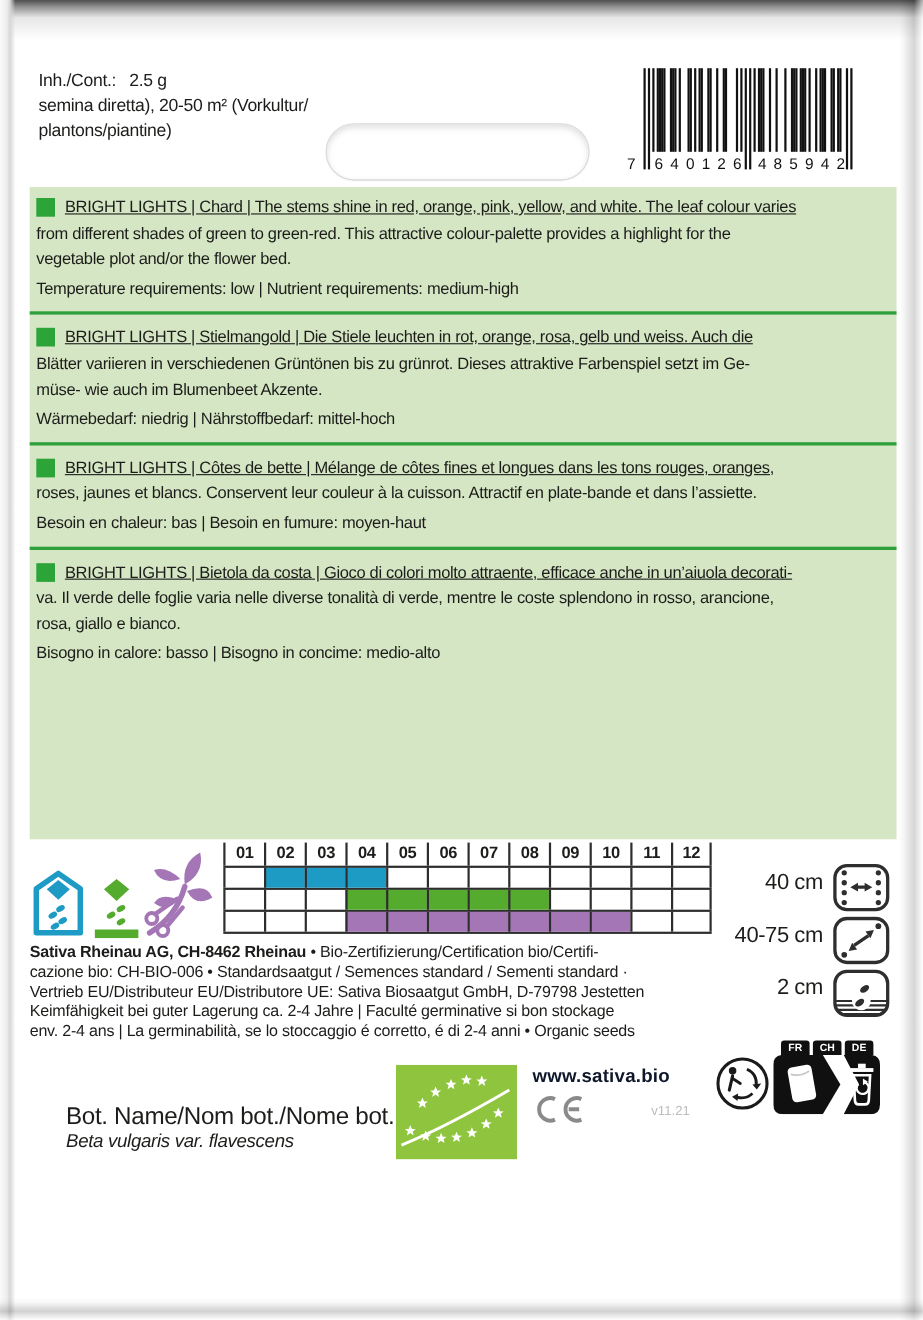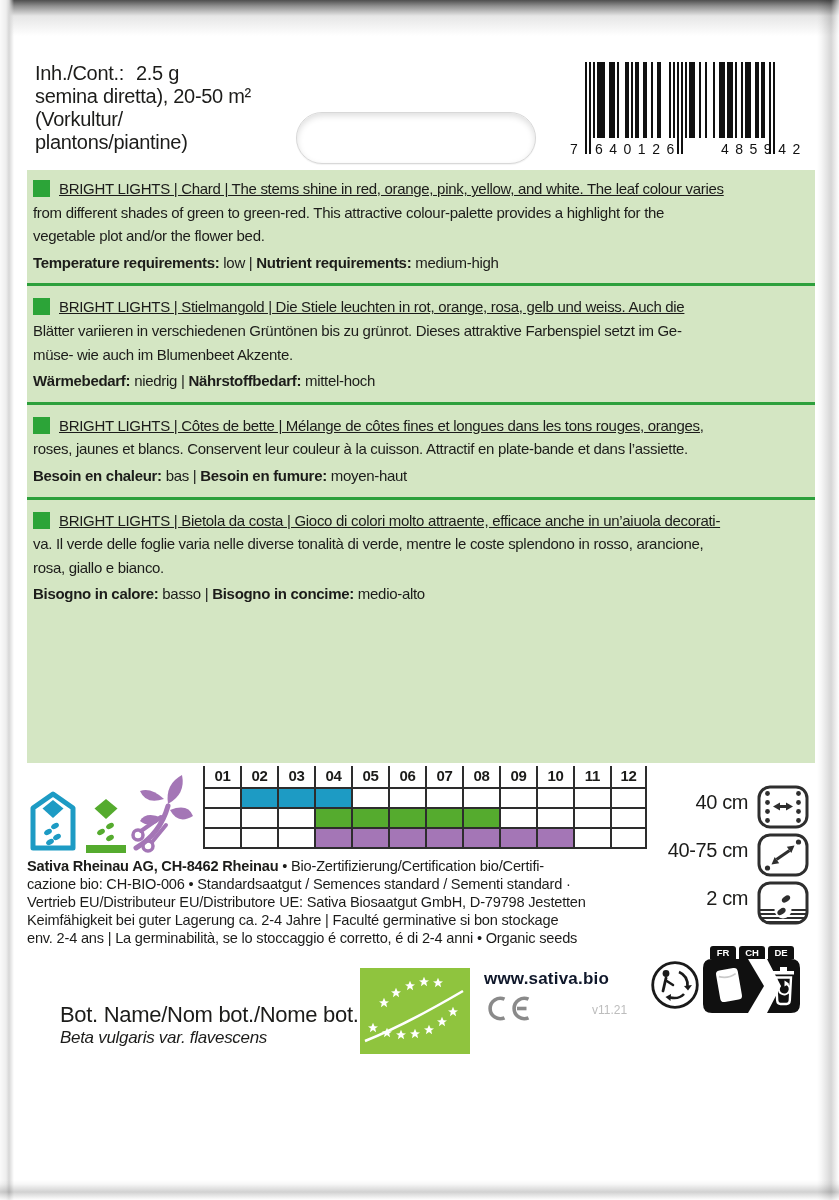--- a/index.html
+++ b/index.html
@@ -17,44 +17,44 @@
   .edge-top{left:0;top:0;right:0;height:36px;
     background:linear-gradient(to bottom,#4e4e4e 0,#8f8f8f 6px,#e6e6e6 16px,rgba(255,255,255,0) 36px);}
   .edge-left{left:0;top:0;bottom:0;width:14px;
     background:linear-gradient(to right,#fafafa 0,#eeeeee 6px,#d7d7d7 9px,rgba(255,255,255,0) 14px);}
   .edge-right{right:0;top:0;bottom:0;width:22px;
     background:linear-gradient(to left,rgba(255,255,255,.6) 0,rgba(0,0,0,.16) 8px,rgba(0,0,0,.03) 18px,rgba(255,255,255,0) 22px);}
   .edge-bottom{left:0;right:0;bottom:0;height:20px;
     background:linear-gradient(to top,rgba(255,255,255,.5) 0,rgba(0,0,0,.18) 8px,rgba(0,0,0,.03) 16px,rgba(255,255,255,0) 20px);}
 
   
-  .content-info{left:35px;top:62px;width:300px;font-size:20px;line-height:23px;letter-spacing:-0.3px;}
+  .content-info{left:35px;top:62px;width:300px;font-size:16px;line-height:23px;letter-spacing:-0.3px;}
   .content-info .row1 .amt{margin-left:12px;}
   .hang-hole{left:296px;top:112px;width:238px;height:50px;border-radius:26px;background:#fff;
     border:1px solid #d8d8d8;
     box-shadow:inset 0 3px 6px rgba(0,0,0,.13), inset 0 -1px 1px rgba(255,255,255,.9), 0 1px 1px rgba(0,0,0,.05);}
 
   
   .barcode{left:585px;top:62px;width:190px;height:98px;}
   .barcode .bars{position:absolute;left:0;top:0;width:190px;height:94px;}
   .barcode .bar{position:absolute;top:0;background:#111;}
   .barcode .digit{position:absolute;top:79px;font-size:14px;letter-spacing:6.5px;color:#111;}
   .barcode .lead{left:-15px;letter-spacing:0;}
   .barcode .g1{left:10px;}
-  .barcode .g2{left:104px;margin-left:32px;}
+  .barcode .g2{left:104px;}
 
   
   .panel{left:27px;top:170px;width:788px;height:593px;background:var(--panel-bg,#d4e6c3);
     box-sizing:border-box;padding:7px 6px;}
   .desc-block{position:relative;}
   .bullet{position:absolute;left:0;top:3px;width:17px;height:17px;background:var(--bullet,#2ca438);}
   .desc-line{white-space:nowrap;font-size:15px;line-height:23.6px;letter-spacing:-0.3px;}
   .desc-lines .desc-line:first-child{text-indent:26px;text-decoration:underline;}
   .req-line{font-size:15px;line-height:23.6px;letter-spacing:-0.3px;margin-top:3px;white-space:nowrap;}
-  .req-line b{font-weight:700;}
+  .req-line b{font-weight:400;}
   .sep{height:3px;background:var(--separator,#2da03c);margin:9px -6px;}
 
   
   .cal{left:203px;top:766px;width:444px;font-weight:bold;}
   .cal-head{display:grid;grid-template-columns:repeat(12,1fr);height:21px;}
   .cal-hcell{border-left:2px solid var(--grid,#2d2d2d);text-align:center;font-size:15px;
     letter-spacing:-0.3px;line-height:20px;}
   .cal-hcell:last-child{border-right:2px solid var(--grid,#2d2d2d);}
   .cal-row{display:grid;grid-template-columns:repeat(12,1fr);height:18px;border-top:2px solid var(--grid,#2d2d2d);}
   .cal-row:last-child{border-bottom:2px solid var(--grid,#2d2d2d);}

